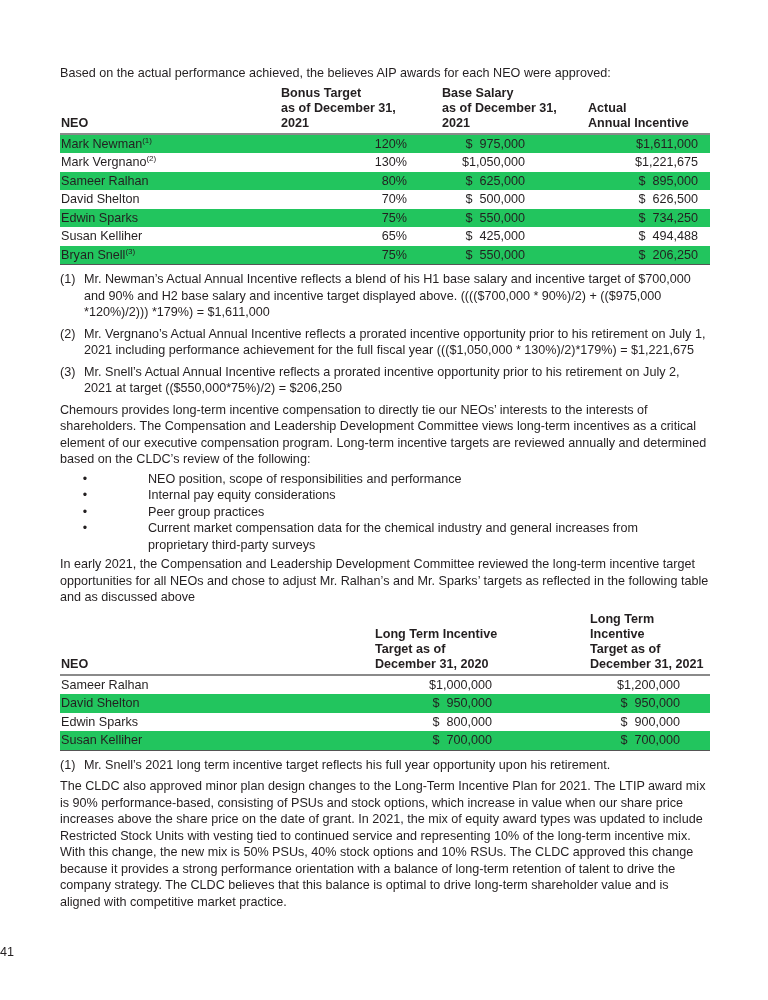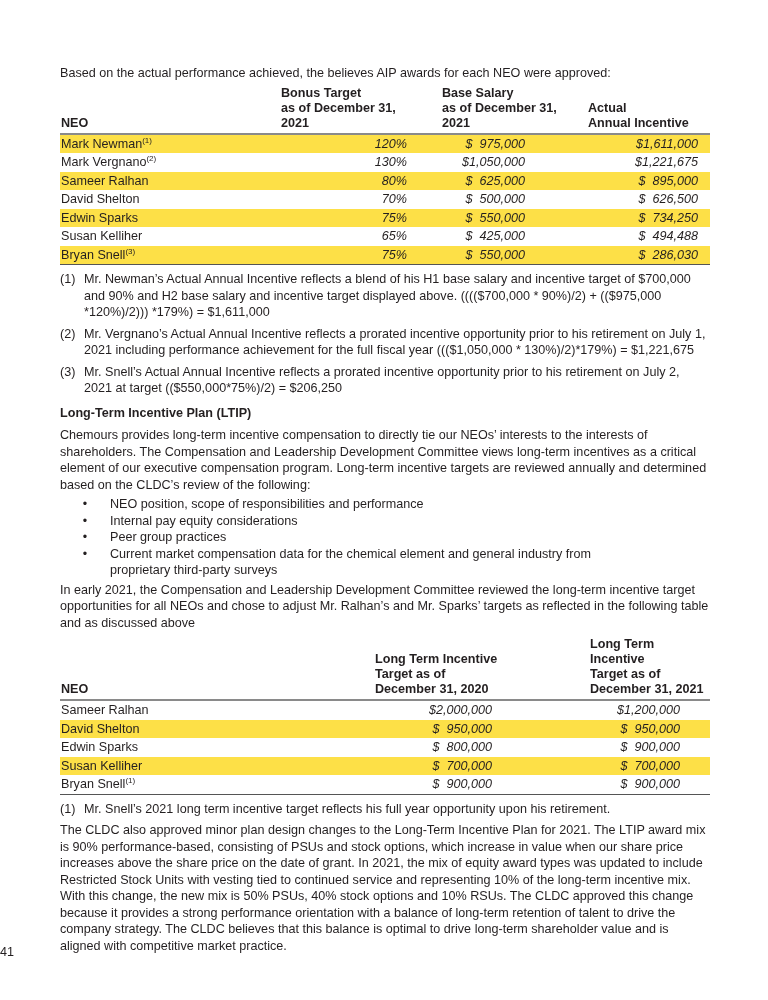--- a/index.html
+++ b/index.html
@@ -9,39 +9,39 @@
     font-size: 12.6px; line-height: 16.5px;
   }
   .page { position: absolute; left: 60px; top: 65px; width: 650px; }
   p { margin: 0; }
   .intro { margin-bottom: 4px; }
   table { border-collapse: collapse; width: 100%; }
   th { font-weight: bold; text-align: left; vertical-align: bottom; padding: 0 0 2px 0; line-height: 15px; }
   td { padding: 1px 0 1px 0; height: 16px; }
   thead tr { border-bottom: 2px solid #8a8a8a; }
   tbody tr:last-child { border-bottom: 1px solid #555; }
-  tr.shade td { background: #fde047; }
-  .num { text-align: right; white-space: pre; font-style: italic; }
+  tr.shade td { background: #22c55e; }
+  .num { text-align: right; white-space: pre; }
   sup { font-size: 8px; line-height: 0; vertical-align: super; }
   .t1 th.c0, .t1 td.c0 { width: 220px; padding-left: 1px; }
   .t1 th.c1 { width: 126px; }
   .t1 td.c1 { width: 126px; padding-right: 35px; }
   .t1 th.c2 { width: 146px; }
   .t1 td.c2 { padding-right: 63px; text-align: right; }
   .t1 td.c3 { padding-right: 12px; }
   .notes { margin-top: 6px; }
   .note { display: flex; margin-bottom: 5px; }
   .note .mk { width: 24px; flex: none; }
   .note .tx { flex: 1; }
   h3 { font-size: 12.6px; font-weight: bold; margin: 8px 0 6px 0; }
   .para { margin-bottom: 3px; }
   ul { list-style: none; margin: 0 0 3px 0; padding: 0; }
   ul li { display: flex; }
   ul li .b { width: 50px; text-align: center; flex: none; padding-left: 0; }
-  ul li .t { flex: 1; padding-right: 60px; }
+  ul li .t { flex: 1; padding-right: 60px; margin-left: 38px; }
   .t2 { margin-top: 6px; }
   .t2 th.c0, .t2 td.c0 { padding-left: 1px; }
   .t2 th.c1 { width: 215px; }
   .t2 td.c1 { padding-right: 98px; }
   .t2 th.c2 { width: 120px; }
   .t2 td.c2 { padding-right: 0px; padding-right: 30px; }
   .foot { margin-top: 6px; }
   .pageno { position: absolute; top: 944px; left: 0; width: 768px; font-size: 12.6px; }
 </style>
 </head>
@@ -93,96 +93,90 @@
         <tr>
           <td class="c0"><span>Susan Kelliher</span></td>
           <td class="c1 num">65%</td>
           <td class="c2 num">$  425,000</td>
           <td class="c3 num">$  494,488</td>
         </tr>
         <tr class="shade">
           <td class="c0"><span>Bryan Snell</span><sup>(3)</sup></td>
           <td class="c1 num">75%</td>
           <td class="c2 num">$  550,000</td>
-          <td class="c3 num">$  286,030</td>
+          <td class="c3 num">$  206,250</td>
         </tr>
       </tbody>
   </table>
 
   <div class="notes">
     <div class="note">
       <span class="mk">(1)</span>
       <span class="tx">Mr. Newman’s Actual Annual Incentive reflects a blend of his H1 base salary and incentive target of $700,000 and 90% and H2 base salary and incentive target displayed above. (((($700,000 * 90%)/2) + (($975,000 *120%)/2))) *179%) = $1,611,000</span>
     </div>
     <div class="note">
       <span class="mk">(2)</span>
       <span class="tx">Mr. Vergnano’s Actual Annual Incentive reflects a prorated incentive opportunity prior to his retirement on July 1, 2021 including performance achievement for the full fiscal year ((($1,050,000 * 130%)/2)*179%) = $1,221,675</span>
     </div>
     <div class="note">
       <span class="mk">(3)</span>
       <span class="tx">Mr. Snell’s Actual Annual Incentive reflects a prorated incentive opportunity prior to his retirement on July 2, 2021 at target (($550,000*75%)/2) = $206,250</span>
     </div>
   </div>
 
-  <h3>Long-Term Incentive Plan (LTIP)</h3>
   <p class="para">Chemours provides long-term incentive compensation to directly tie our NEOs’ interests to the interests of shareholders. The Compensation and Leadership Development Committee views long-term incentives as a critical element of our executive compensation program. Long-term incentive targets are reviewed annually and determined based on the CLDC’s review of the following:</p>
   <ul>
     <li>
         <span class="b">•</span>
         <span class="t">NEO position, scope of responsibilities and performance</span>
       </li>
     <li>
         <span class="b">•</span>
         <span class="t">Internal pay equity considerations</span>
       </li>
     <li>
         <span class="b">•</span>
         <span class="t">Peer group practices</span>
       </li>
     <li>
         <span class="b">•</span>
-        <span class="t">Current market compensation data for the chemical element and general industry from proprietary third-party surveys</span>
+        <span class="t">Current market compensation data for the chemical industry and general increases from proprietary third-party surveys</span>
       </li>
   </ul>
   <p class="para">In early 2021, the Compensation and Leadership Development Committee reviewed the long-term incentive target opportunities for all NEOs and chose to adjust Mr. Ralhan’s and Mr. Sparks’ targets as reflected in the following table and as discussed above</p>
 
   <table class="t2">
     <thead>
       <tr>
         <th class="c0"><span>NEO</span></th>
         <th class="c1"><span>Long Term Incentive</span><br><span>Target as of</span><br><span>December 31, 2020</span></th>
         <th class="c2"><span>Long Term Incentive</span><br><span>Target as of</span><br><span>December 31, 2021</span></th>
       </tr>
     </thead>
     <tbody id="ltip-body">
         <tr>
           <td class="c0"><span>Sameer Ralhan</span></td>
-          <td class="c1 num">$2,000,000</td>
+          <td class="c1 num">$1,000,000</td>
           <td class="c2 num">$1,200,000</td>
         </tr>
         <tr class="shade">
           <td class="c0"><span>David Shelton</span></td>
           <td class="c1 num">$  950,000</td>
           <td class="c2 num">$  950,000</td>
         </tr>
         <tr>
           <td class="c0"><span>Edwin Sparks</span></td>
           <td class="c1 num">$  800,000</td>
           <td class="c2 num">$  900,000</td>
         </tr>
         <tr class="shade">
           <td class="c0"><span>Susan Kelliher</span></td>
           <td class="c1 num">$  700,000</td>
           <td class="c2 num">$  700,000</td>
         </tr>
-        <tr>
-          <td class="c0"><span>Bryan Snell</span><sup>(1)</sup></td>
-          <td class="c1 num">$  900,000</td>
-          <td class="c2 num">$  900,000</td>
-        </tr>
       </tbody>
   </table>
 
   <div class="note foot">
     <span class="mk">(1)</span>
     <span class="tx">Mr. Snell’s 2021 long term incentive target reflects his full year opportunity upon his retirement.</span>
   </div>
 
   <p class="para">The CLDC also approved minor plan design changes to the Long-Term Incentive Plan for 2021. The LTIP award mix is 90% performance-based, consisting of PSUs and stock options, which increase in value when our share price increases above the share price on the date of grant. In 2021, the mix of equity award types was updated to include Restricted Stock Units with vesting tied to continued service and representing 10% of the long-term incentive mix. With this change, the new mix is 50% PSUs, 40% stock options and 10% RSUs. The CLDC approved this change because it provides a strong performance orientation with a balance of long-term retention of talent to drive the company strategy. The CLDC believes that this balance is optimal to drive long-term shareholder value and is aligned with competitive market practice.</p>
 </div>

